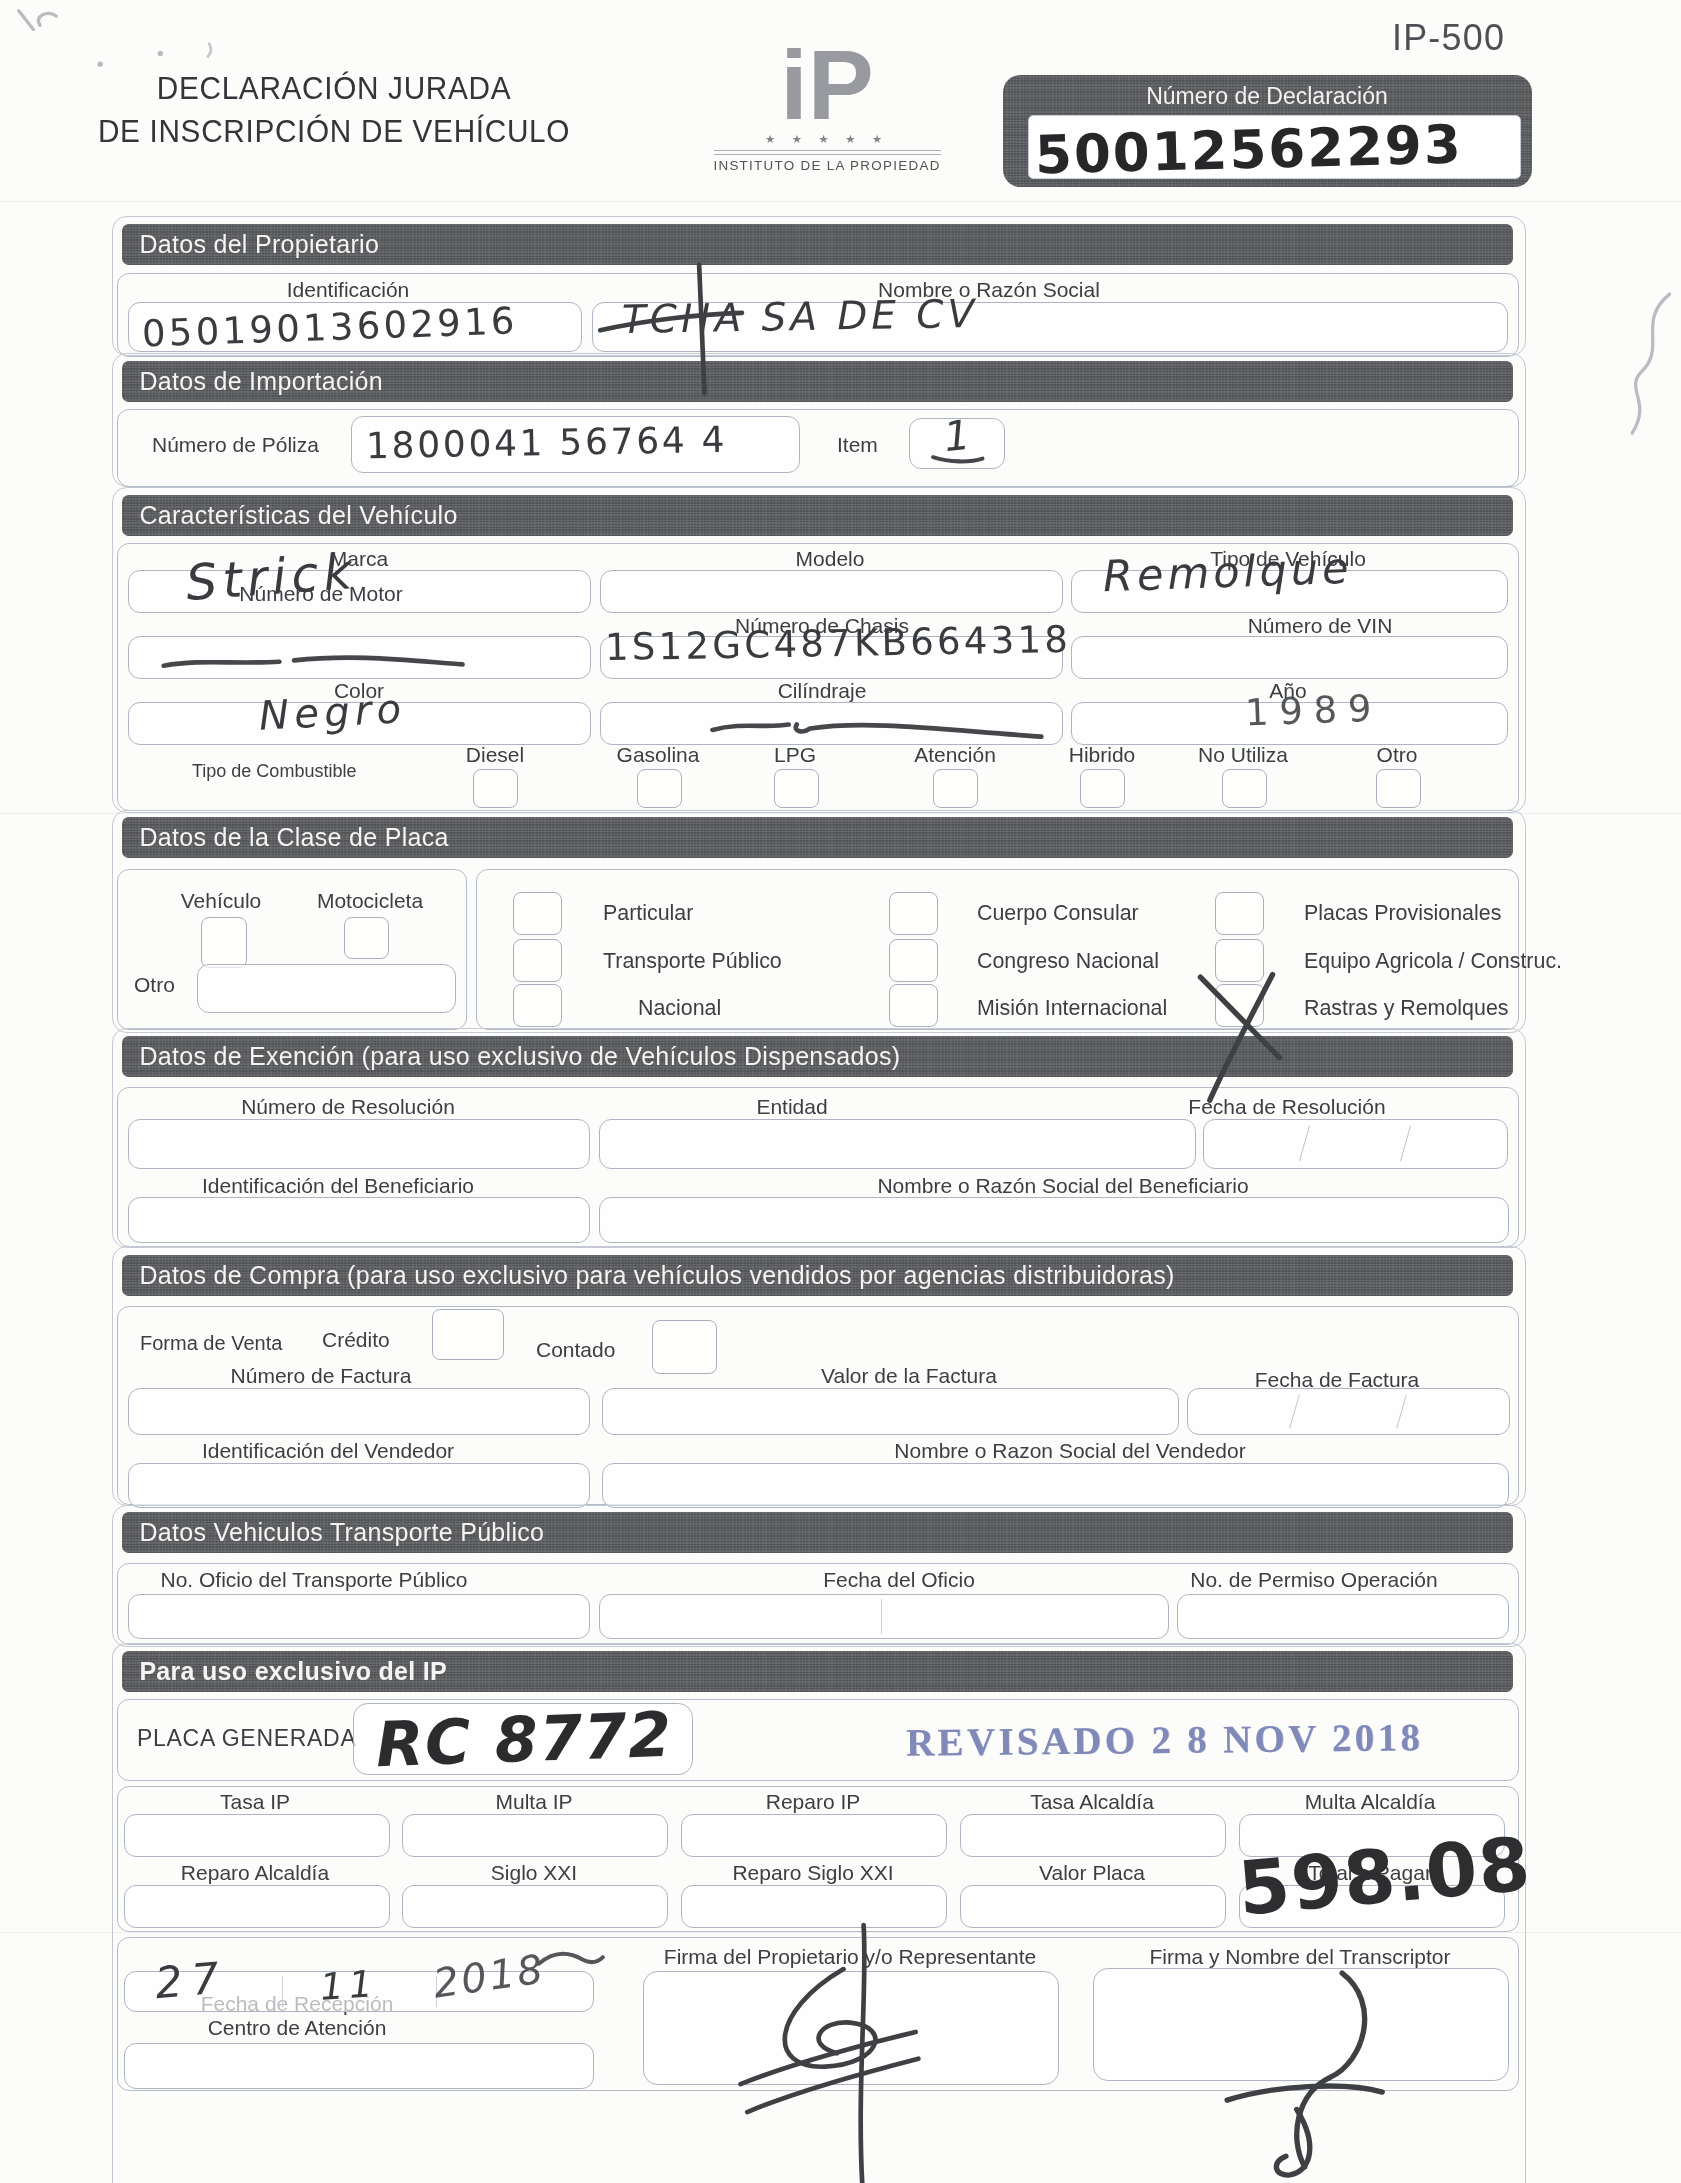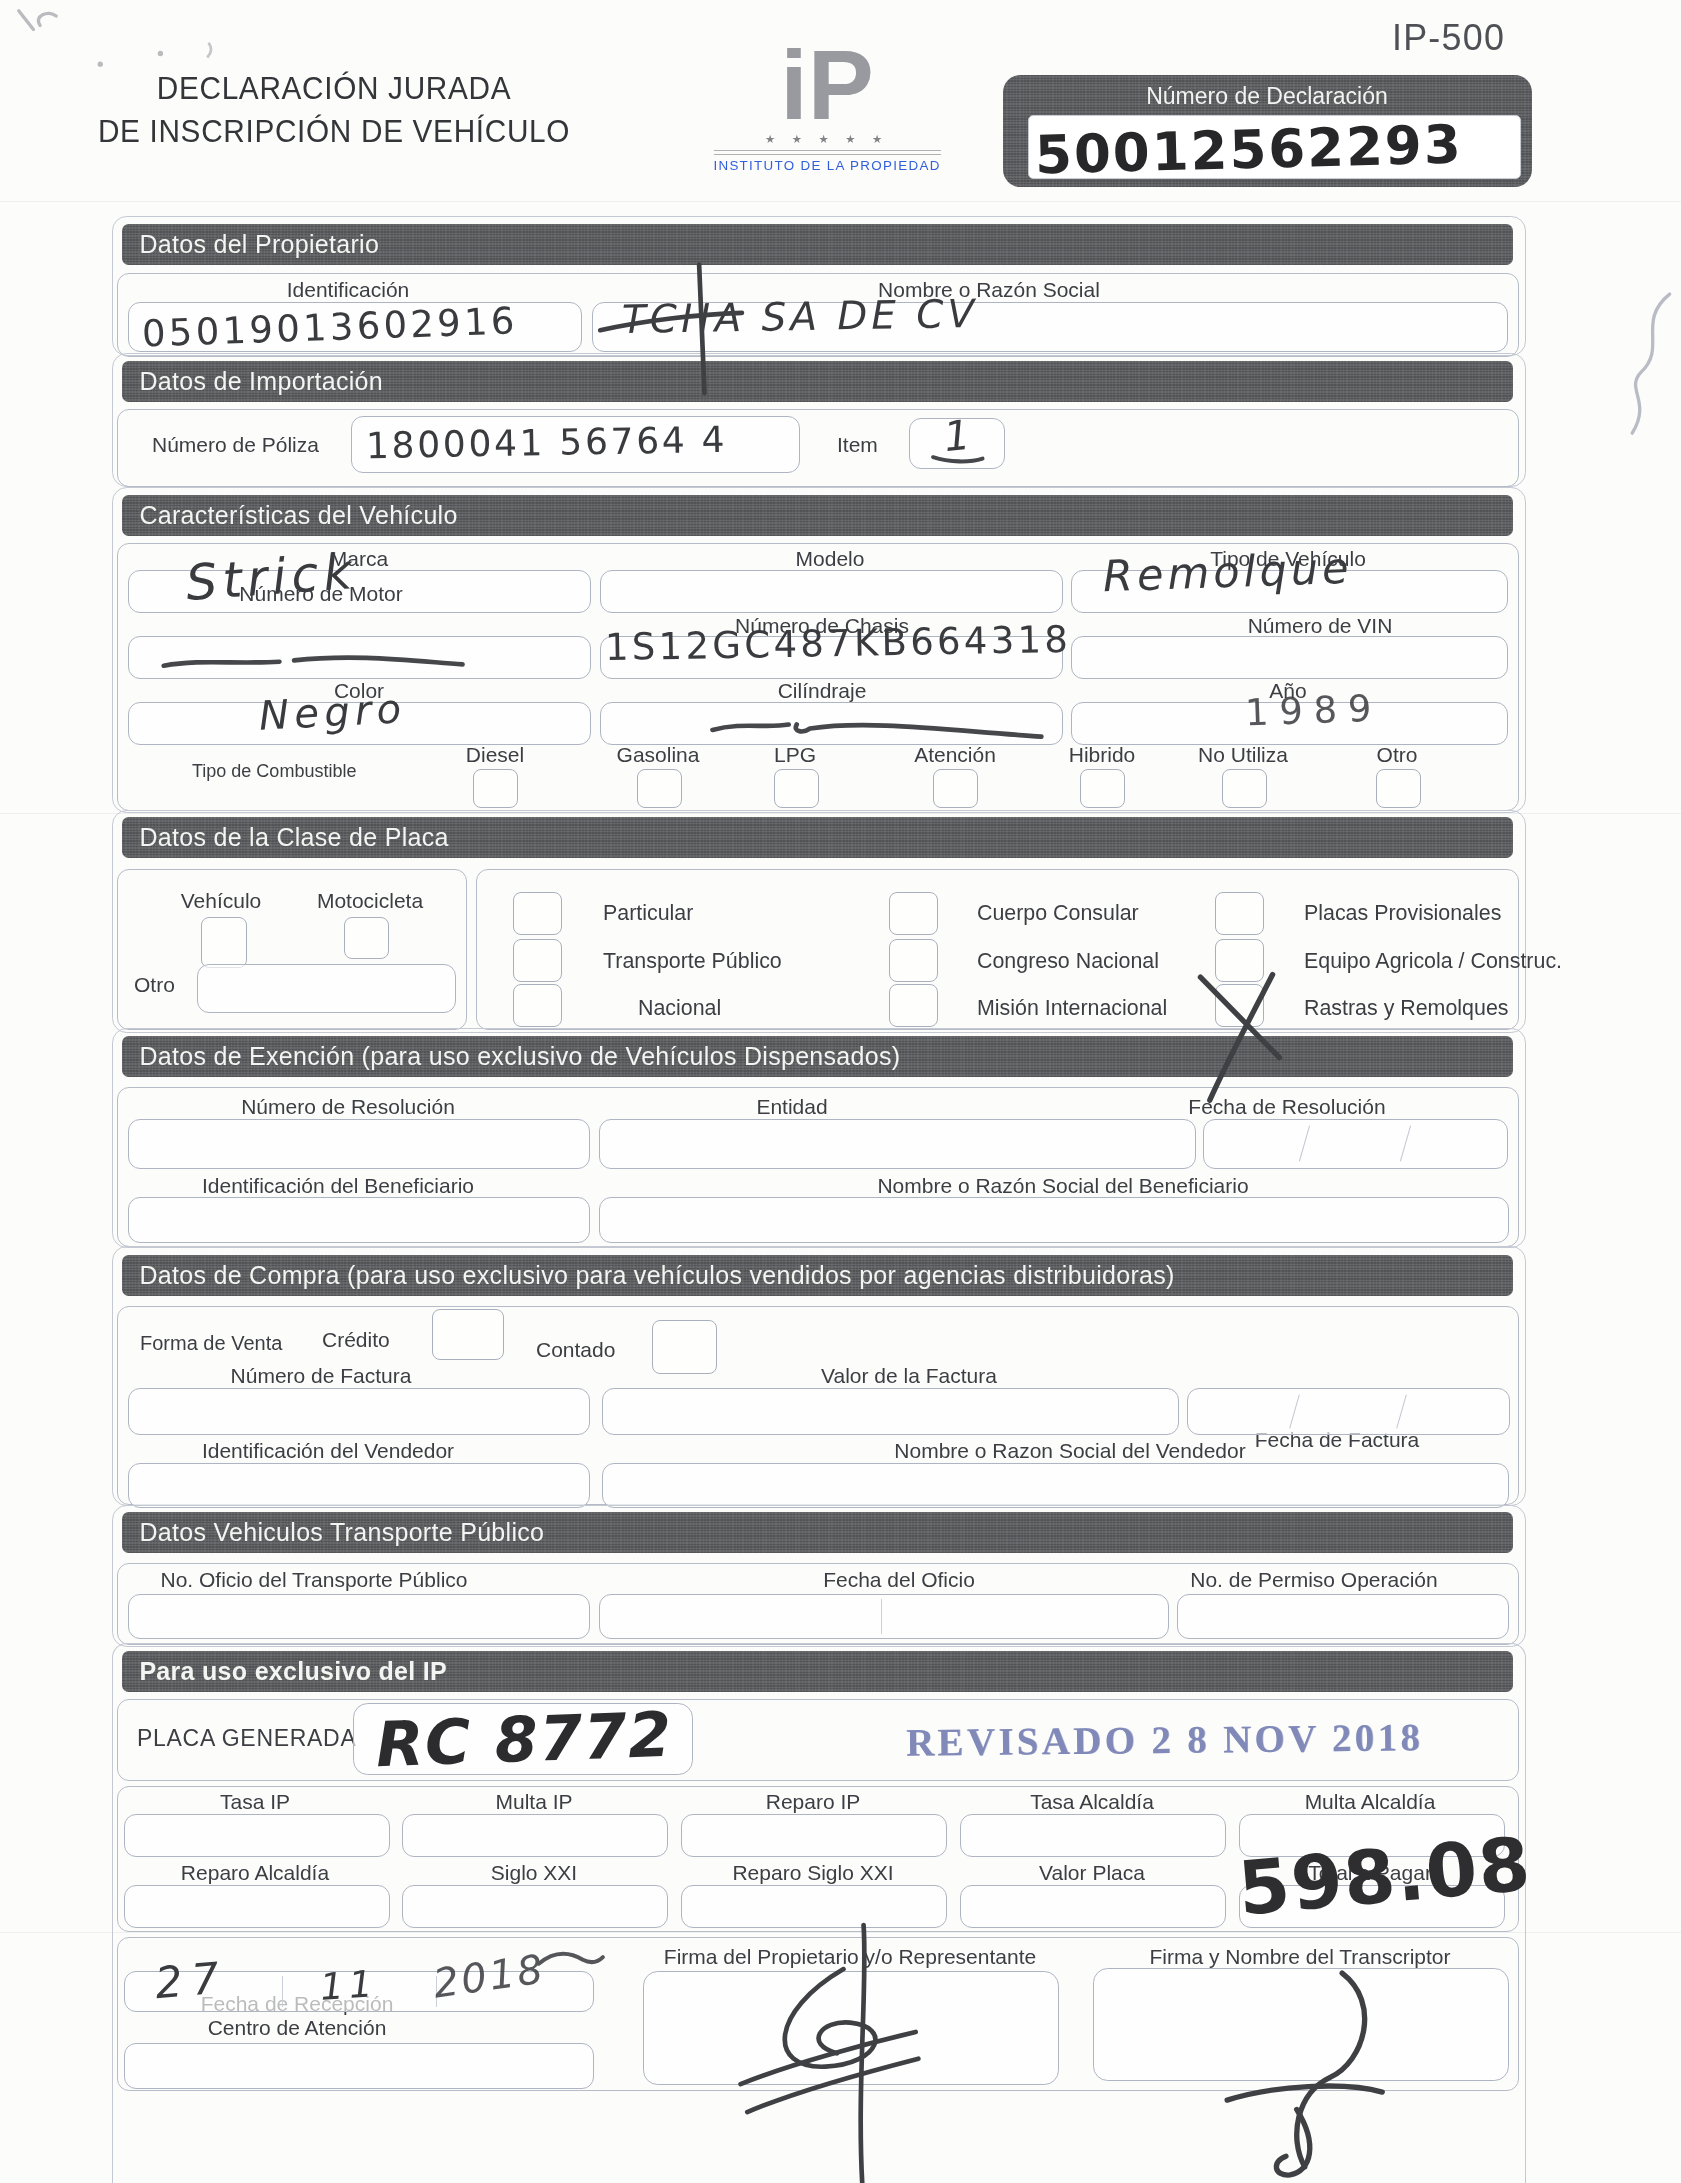--- a/index.html
+++ b/index.html
@@ -50,21 +50,21 @@
   <div class="streak" style="top:201px;"></div>
   <div class="streak" style="top:813px;"></div>
   <div class="streak" style="top:1932px;"></div>
 
   <div class="title-line" style="left:334px;top:71px;">DECLARACIÓN JURADA</div>
   <div class="title-line" style="left:334px;top:114px;">DE INSCRIPCIÓN DE VEHÍCULO</div>
 
   <div class="abs" style="left:827px;top:35px;transform:translateX(-50%);font-size:99px;font-weight:bold;color:#87898f;opacity:.85;line-height:1;">iP</div>
   <div class="abs" style="left:827px;top:132px;transform:translateX(-50%);font-size:11.4px;letter-spacing:6.7px;color:#63656b;opacity:.8;white-space:nowrap;">★ ★ ★ ★ ★</div>
   <div class="abs" style="left:714px;top:150px;width:227px;height:3.3px;border-top:1.3px solid #8f9197;border-bottom:1.3px solid #8f9197;opacity:.7;"></div>
-  <div class="abs" style="left:827px;top:158px;transform:translateX(-50%);font-size:13.4px;letter-spacing:1.3px;color:#1d4ed8;opacity:.9;white-space:nowrap;">INSTITUTO DE LA PROPIEDAD</div>
+  <div class="abs" style="left:827px;top:158px;transform:translateX(-50%);font-size:13.4px;letter-spacing:1.3px;color:#404040;opacity:.9;white-space:nowrap;">INSTITUTO DE LA PROPIEDAD</div>
 
   <div class="abs" style="left:1507px;top:17.4px;transform:translateX(-100%) scaleX(.97);font-size:37px;letter-spacing:1.3px;color:#4f5055;">IP-500</div>
 
   <div class="bar" style="left:1003px;top:75px;width:529px;height:112px;border-radius:17.4px;"></div>
   <div class="abs" style="left:1267px;top:83px;transform:translateX(-50%);font-size:23px;color:#f3f3f1;white-space:nowrap;">Número de Declaración</div>
   <div class="abs" style="left:1028px;top:115px;width:491px;height:62px;background:#fff;border:1.3px solid #c7ccd4;border-radius:5.3px;"></div>
   <div class="hw" style="left:1035px;top:119px;font-size:53px;font-weight:bold;letter-spacing:2px;color:#27272a;transform:rotate(-1.5deg);">50012562293</div>
 
   <div class="wrap" style="left:112px;top:216px;width:1412px;height:138px;"></div>
   <div class="bar" style="top:224px;">Datos del Propietario</div>
@@ -186,21 +186,21 @@
   <div class="bar" style="top:1255px;">Datos de Compra (para uso exclusivo para vehículos vendidos por agencias distribuidoras)</div>
   <div class="cbox" style="left:117px;top:1306px;width:1400px;height:197px;"></div>
   <div class="lbll" style="left:140px;top:1316px;font-size:20px;margin-top:16px;">Forma de Venta</div>
   <div class="lbll" style="left:322px;top:1328px;">Crédito</div>
   <div class="cb" style="left:432px;top:1309px;width:70px;height:49px;"></div>
   <div class="lbll" style="left:536px;top:1338px;">Contado</div>
   <div class="cb" style="left:652px;top:1320px;width:63px;height:52px;"></div>
 
   <div class="lblc" style="left:321px;top:1364px;">Número de Factura</div>
   <div class="lblc" style="left:909px;top:1364px;">Valor de la Factura</div>
-  <div class="lblc" style="left:1337px;top:1428px;">Fecha de Factura</div>
+  <div class="lblc" style="left:1337px;top:1368px;">Fecha de Factura</div>
   <div class="input" style="left:128px;top:1388px;width:460px;height:45px;"></div>
   <div class="input" style="left:602px;top:1388px;width:575px;height:45px;"></div>
   <div class="input" style="left:1187px;top:1388px;width:321px;height:45px;">
     <div class="slashline" style="left:106px;top:5.3px;height:35px;"></div>
     <div class="slashline" style="left:213px;top:5.3px;height:35px;"></div>
   </div>
   <div class="lblc" style="left:328px;top:1439px;">Identificación del Vendedor</div>
   <div class="lblc" style="left:1070px;top:1439px;">Nombre o Razon Social del Vendedor</div>
   <div class="input" style="left:128px;top:1463px;width:460px;height:43px;"></div>
   <div class="input" style="left:602px;top:1463px;width:905px;height:43px;"></div>

